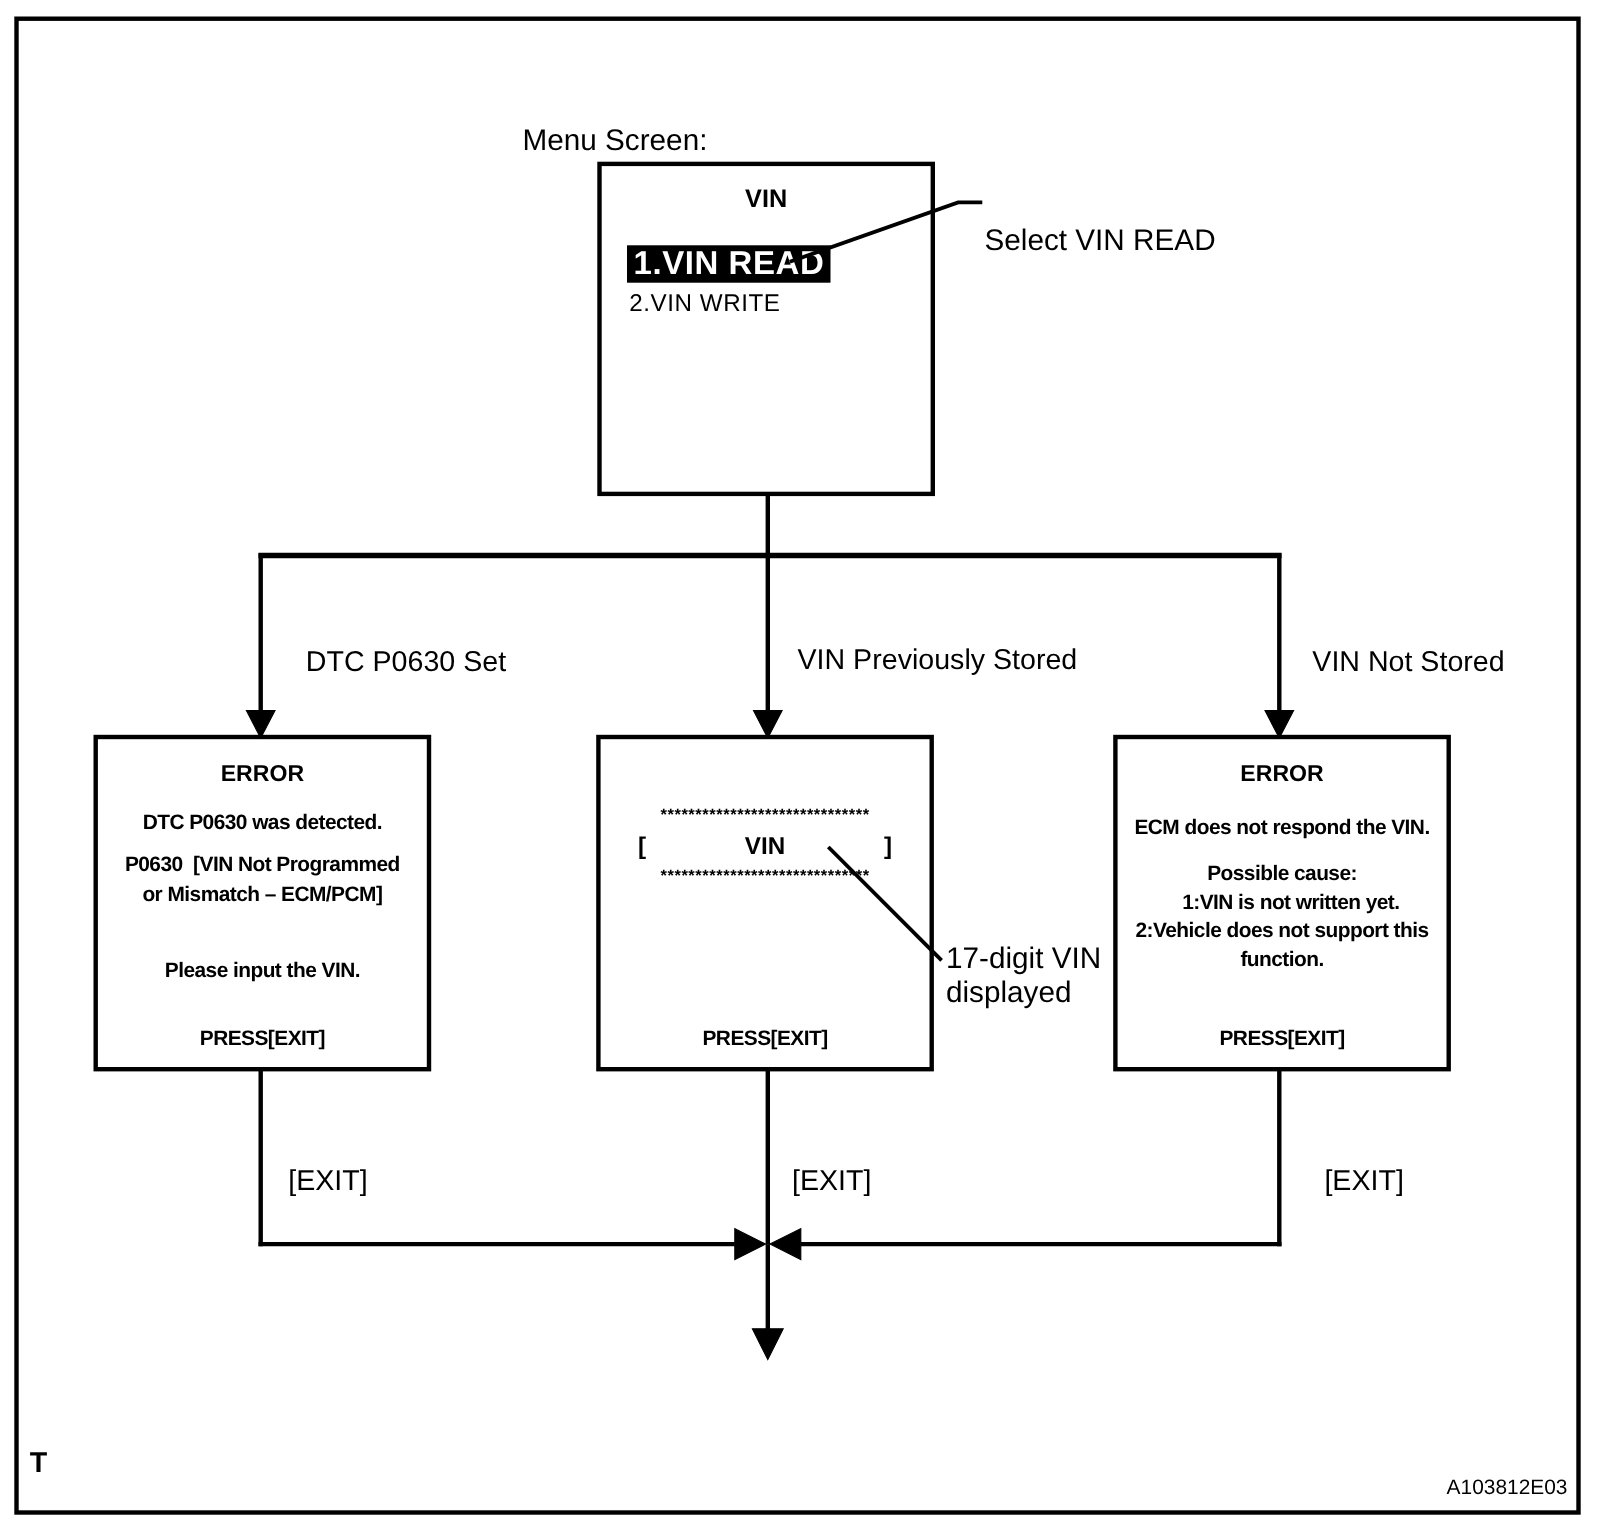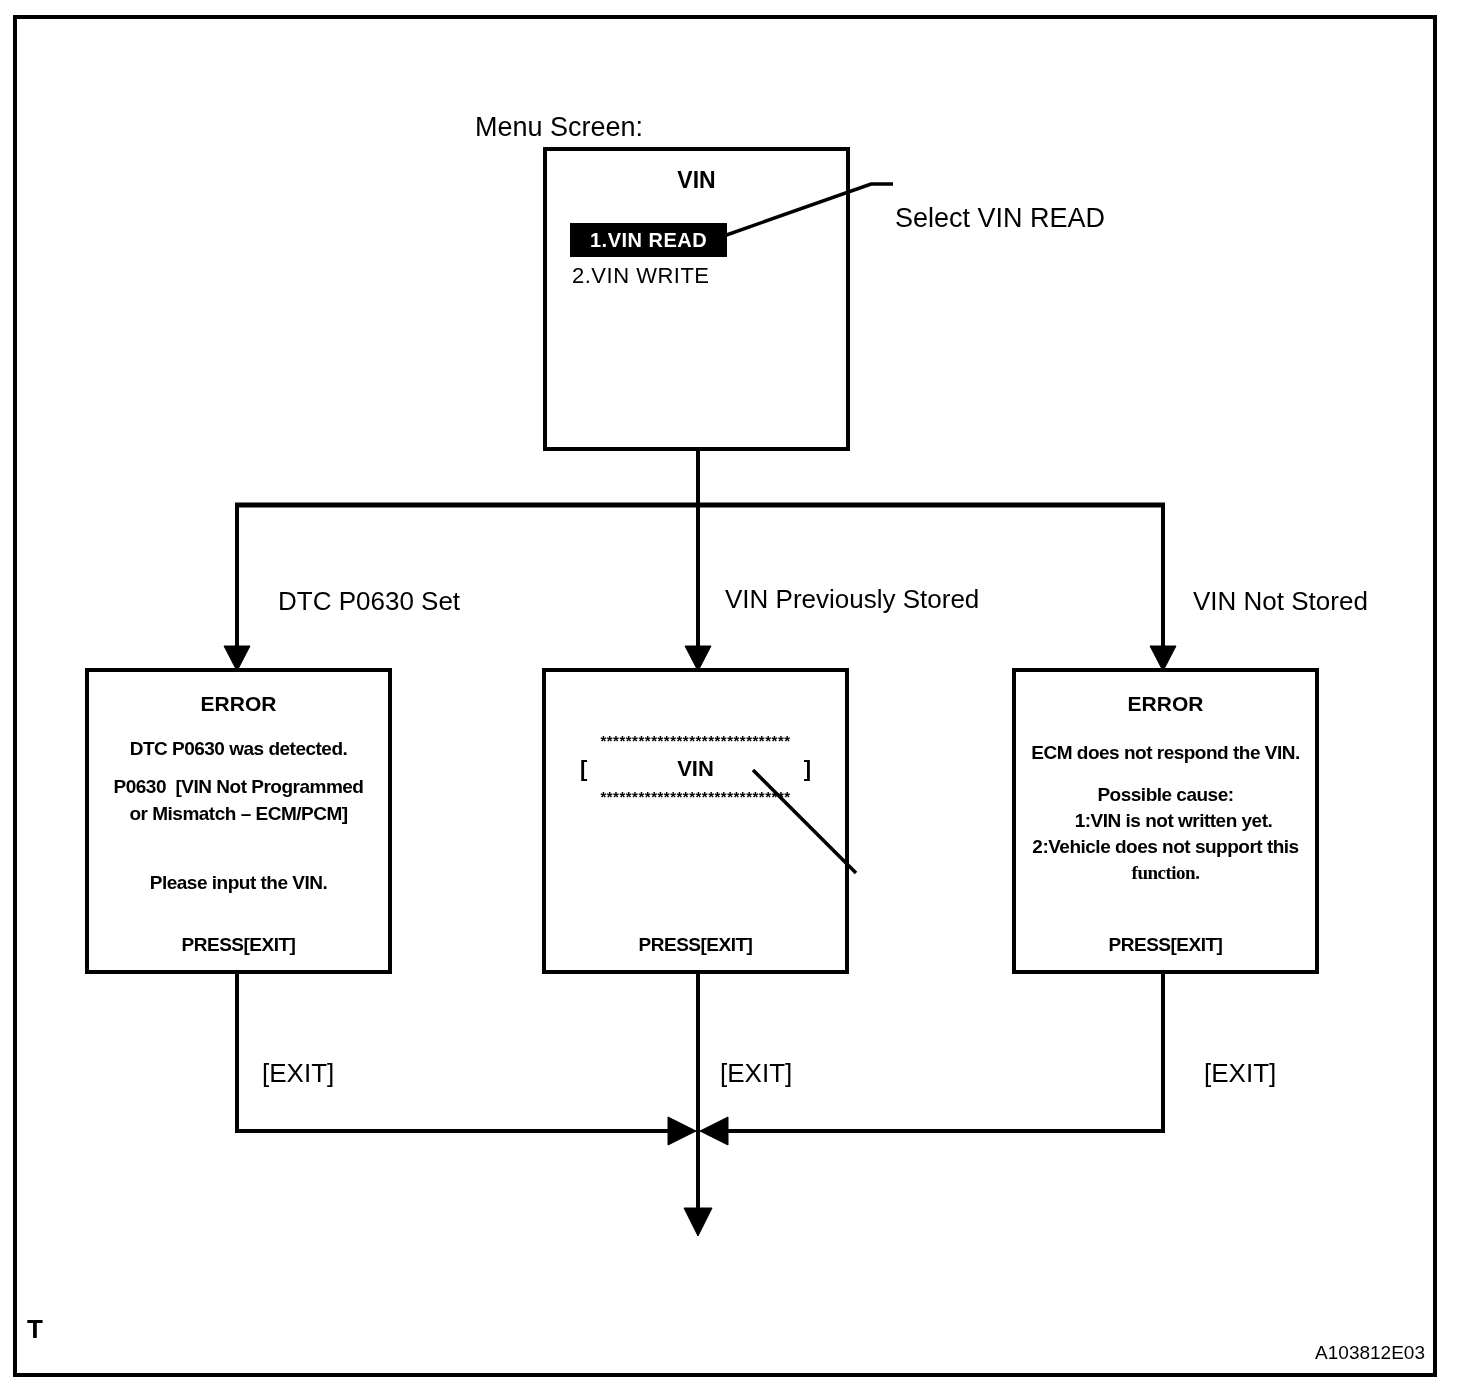--- a/index.html
+++ b/index.html
@@ -25,22 +25,22 @@
   .stars{font-size:15px;letter-spacing:0.5px;font-weight:bold;}
   .bracket-row{
     position:absolute;left:34px;right:34px;display:flex;
     justify-content:space-between;align-items:center;font-weight:bold;
     font-size:22px;
   }
   .menu-title{position:absolute;left:0;right:0;top:16px;text-align:center;
     font-weight:bold;font-size:23px;}
   .menu-item-hl{
     position:absolute;left:23px;top:72px;background:#000;color:#fff;
-    font-weight:bold;font-size:20px;line-height:34px;height:34px;
-    padding:0 20px;letter-spacing:0.5px;white-space:nowrap;
+    font-weight:bold;font-size:30px;line-height:34px;height:34px;
+    padding:0 6px;letter-spacing:0.5px;white-space:nowrap;
   }
   .menu-item{
     position:absolute;left:25px;top:112px;font-weight:normal;font-size:22px;
     letter-spacing:0.5px;white-space:nowrap;
   }
   .callout{position:absolute;font-size:27px;white-space:nowrap;margin-top:39px;}
   .callout-2line{position:absolute;font-size:27px;line-height:31px;white-space:nowrap;}
   .to-menu{position:absolute;left:558px;top:1258px;width:284px;
     text-align:center;font-size:27px;}
   .t-mark{position:absolute;left:27px;top:1314px;font-size:26px;font-weight:bold;}
@@ -88,24 +88,28 @@
     <div class="row stars" style="top:116px;">******************************</div>
     <div class="row" style="top:262px;">PRESS[EXIT]</div>
   </div>
 
   <div class="screen-box" style="left:1012px;top:668px;">
     <div class="row title" style="top:20px;">ERROR</div>
     <div class="row" style="top:70px;">ECM does not respond the VIN.</div>
     <div class="row" style="top:112px;">Possible cause:</div>
     <div class="row" style="top:138px;padding-left:16px;">1:VIN is not written yet.</div>
     <div class="row" style="top:164px;">2:Vehicle does not support this</div>
-    <div class="row" style="top:190px;font-family:Liberation Serif, serif;">function.</div>
+    <div class="row" style="top:190px;">function.</div>
     <div class="row" style="top:262px;">PRESS[EXIT]</div>
   </div>
 
+  <div class="callout-2line" style="left:860px;top:856px;">
+    <div>17-digit VIN</div>
+    <div>displayed</div>
+  </div>
 
   <div class="lbl" style="left:262px;top:1058px;">[EXIT]</div>
   <div class="lbl" style="left:720px;top:1058px;">[EXIT]</div>
   <div class="lbl" style="left:1204px;top:1058px;">[EXIT]</div>
 
   <div class="t-mark">T</div>
   <div class="fig-code">A103812E03</div>
 
   <svg class="connectors" width="1472" height="1394" viewBox="0 0 1472 1394">
     <g stroke="#000" fill="#000">

